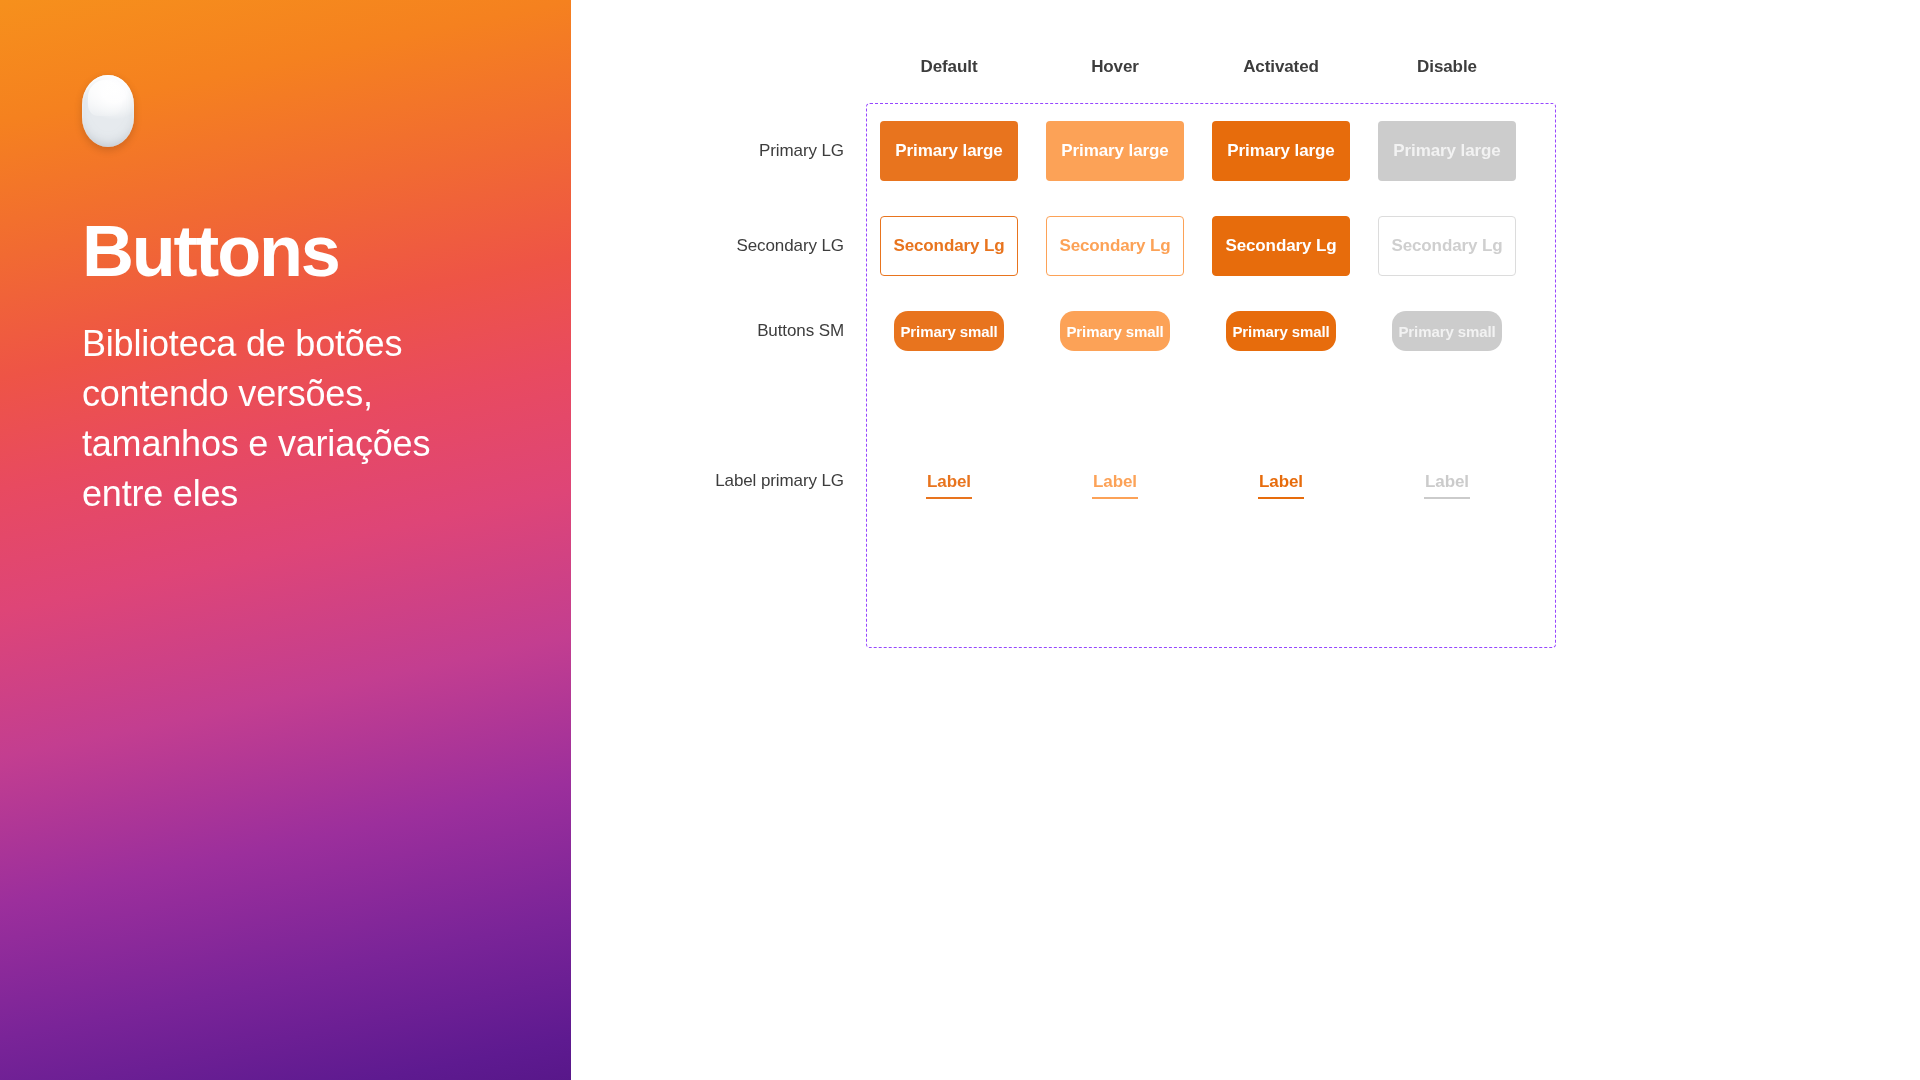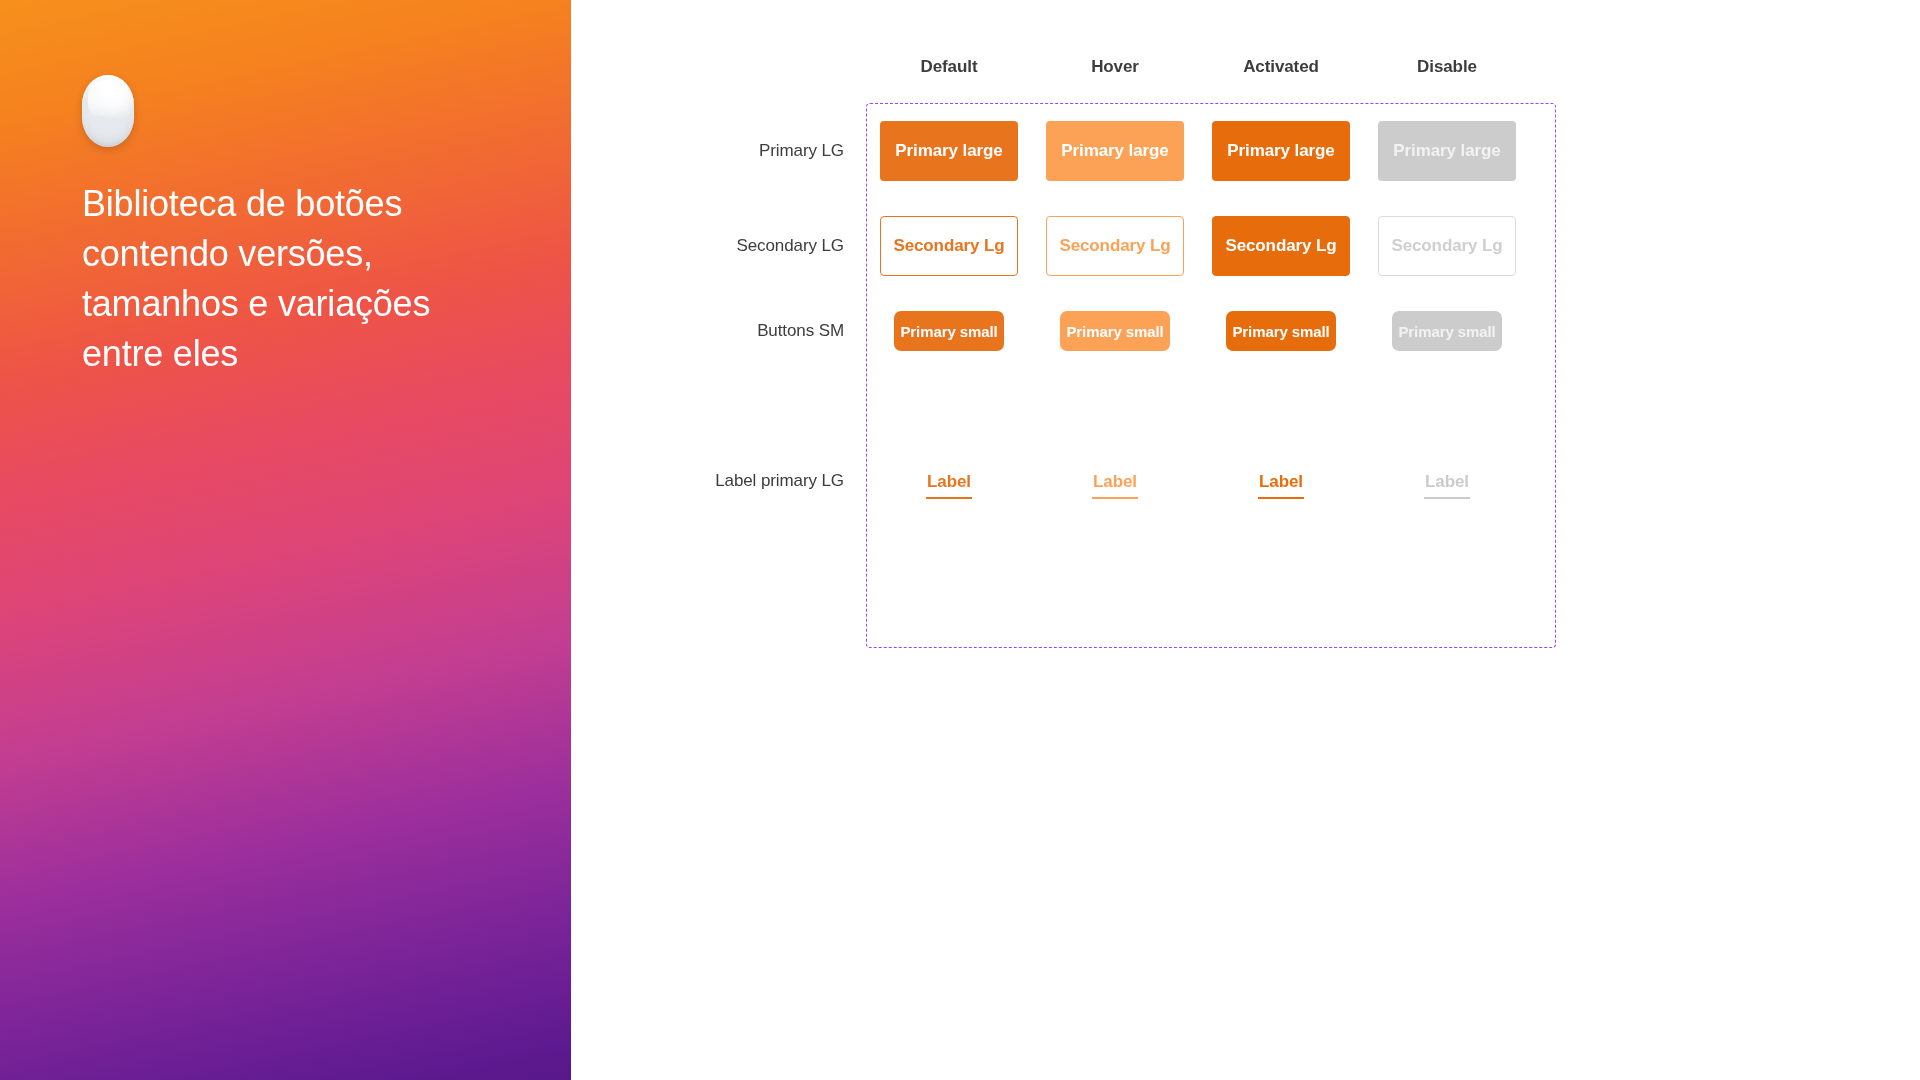--- a/index.html
+++ b/index.html
@@ -148,21 +148,21 @@
   .btn-lg {
     width:138px;
     height:60px;
     border-radius:4px;
     font-size:17px;
     letter-spacing:-0.1px;
   }
   .btn-sm {
     width:110px;
     height:40px;
-    border-radius:7px;
+    border-radius:14px;
     font-size:15px;
     letter-spacing:-0.1px;
   }
 
   
   .p-default   { background:#E8741E; color:#ffffff; }
   .p-hover     { background:#FCA257; color:#ffffff; }
   .p-activated { background:#E76C0C; color:#ffffff; }
   .p-disabled  { background:#CCCCCC; color:#F2F2F2; cursor:default; }
 
@@ -206,20 +206,21 @@
   .row-primary-sm   { height:80px; }
   .row-text-lg      { height:128px; align-items:flex-end; }
   .row-text-lg .row-label { padding-bottom:8px; }
 </style>
 </head>
 <body>
 
 <aside class="hero">
   <div class="hero-inner">
     <div class="mouse-icon"></div>
+    <h1 class="hero-title">Buttons</h1>
     <p class="hero-desc">Biblioteca de botões contendo versões, tamanhos e variações entre eles</p>
   </div>
 </aside>
 
 <main class="showcase">
   <div class="matrix">
 
     <div class="col-headers">
       <div class="col-header">Default</div>
       <div class="col-header">Hover</div>

